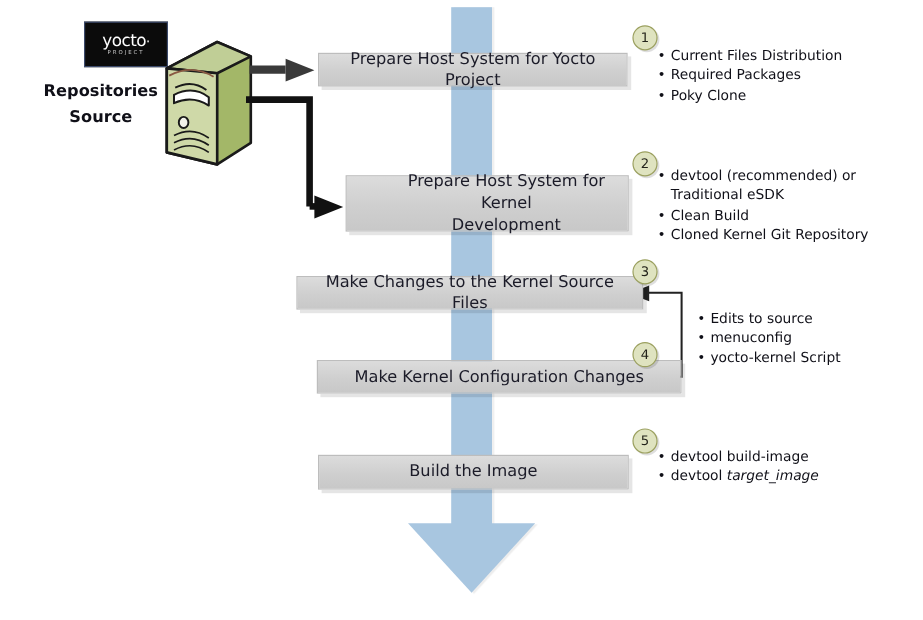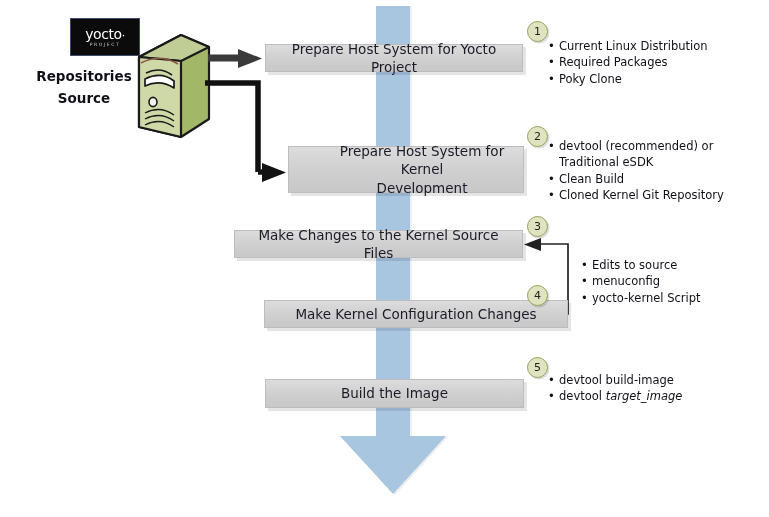--- a/index.html
+++ b/index.html
@@ -54,21 +54,21 @@
     display: flex;
     align-items: center;
     justify-content: center;
     text-align: center;
     line-height: 1.35;
     box-sizing: border-box;
     padding: 4px 10px;
   }
   #box1 { left: 265px; top: 44px;  width: 258px; height: 28px; }
   #box2 { left: 288px; top: 146px; width: 236px; height: 47px; padding-left: 42px; }
-  #box3 { left: 234px; top: 230px; width: 289px; height: 28px; }
+  #box3 { left: 247px; top: 230px; width: 289px; height: 28px; }
   #box4 { left: 264px; top: 300px; width: 304px; height: 28px; }
   #box5 { left: 265px; top: 379px; width: 259px; height: 29px; }
 
   
   .logo {
     position: absolute;
     left: 70px;
     top: 18px;
     width: 70px;
     height: 38px;
@@ -235,21 +235,21 @@
   <div class="pbox" id="box5">Build the Image</div>
 
   <div class="step" id="step1">1</div>
   <div class="step" id="step2">2</div>
   <div class="step" id="step3">3</div>
   <div class="step" id="step4">4</div>
   <div class="step" id="step5">5</div>
 
   <div class="notes" id="notes1">
     <ul>
-      <li>Current Linux Distribution</li>
+      <li>Current Files Distribution</li>
       <li>Required Packages</li>
       <li>Poky Clone</li>
     </ul>
   </div>
 
   <div class="notes" id="notes2">
     <ul>
       <li class="wrap">devtool (recommended) or Traditional eSDK</li>
       <li>Clean Build</li>
       <li>Cloned Kernel Git Repository</li>

